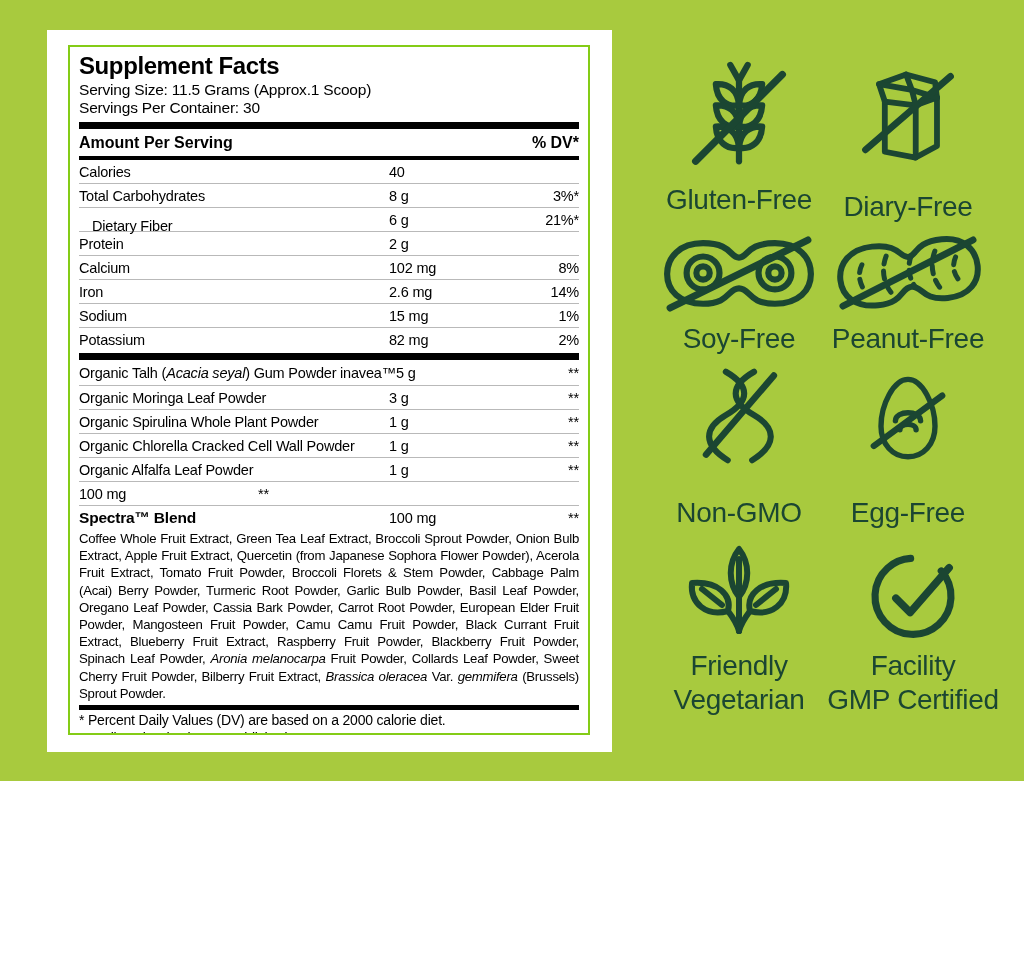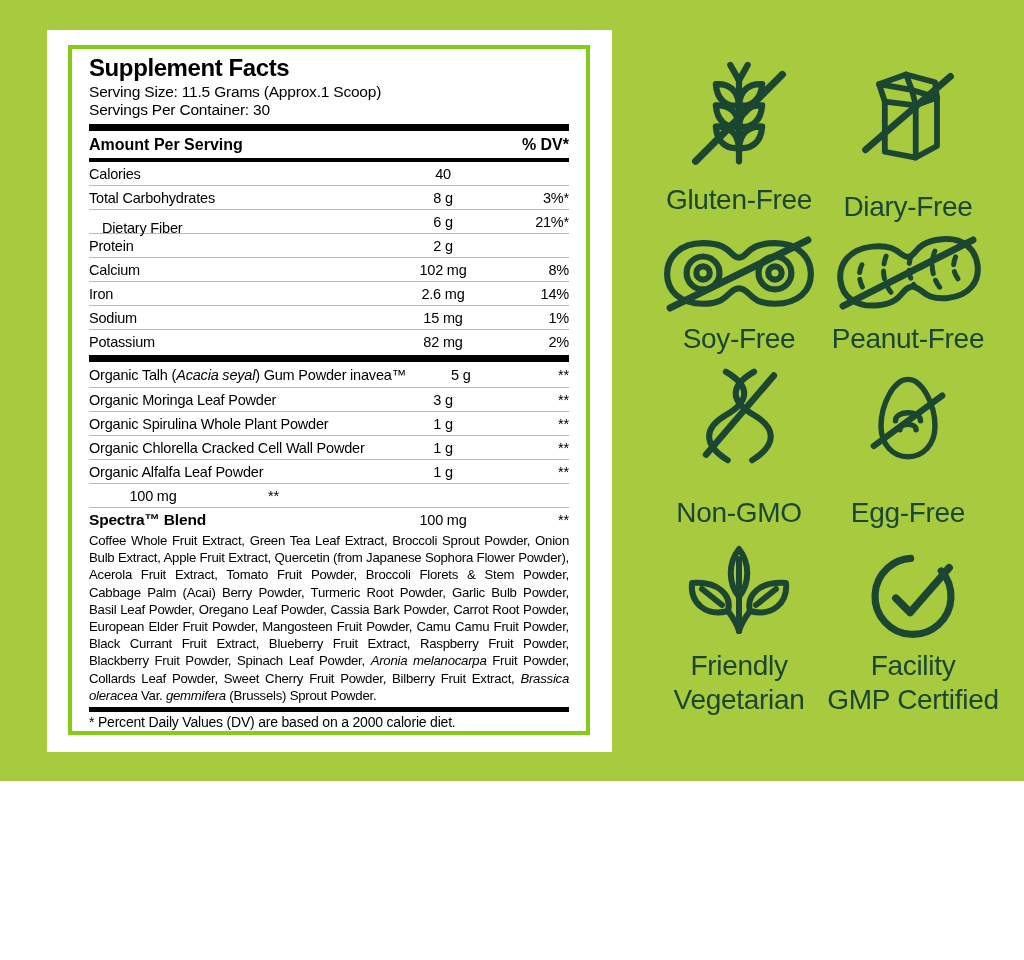--- a/index.html
+++ b/index.html
@@ -3,33 +3,33 @@
 <meta charset="utf-8">
 <style>
   html,body{margin:0;padding:0;}
   body{width:1024px;height:960px;position:relative;background:#ffffff;
        font-family:"Liberation Sans",sans-serif;overflow:hidden;}
   .green-bg{position:absolute;left:0;top:0;width:1024px;height:781px;background:#a8ca3e;}
 
   
   .facts-card{position:absolute;left:47px;top:30px;width:565px;height:722px;background:#ffffff;}
   .facts-box{position:absolute;left:21px;top:15px;width:522px;height:690px;
-             border:4px solid #84cc16;padding:4px 17px;box-sizing:border-box;overflow:hidden;color:#000;}
+             border:2px solid #84cc16;padding:4px 9px;box-sizing:border-box;overflow:hidden;color:#000;}
   .sf-title{font-size:24px;font-weight:bold;letter-spacing:-0.4px;line-height:27px;margin:1px 0 2px;}
   .sf-sub{font-size:15.5px;line-height:18px;letter-spacing:-0.2px;}
   .bar{background:#000;}
   .bar-8{height:7px;margin:5px 0 0;}
   .bar-4{height:4px;margin:0;}
   .bar-5{height:5px;margin:3px 0 2px;}
   .sf-hdr{display:flex;justify-content:space-between;align-items:center;font-weight:bold;
           font-size:16px;padding:5px 0 4px;}
   .row{display:flex;align-items:center;height:23px;font-size:14.5px;letter-spacing:-0.2px;}
   .row + .row{border-top:1px solid #b9b9b9;}
   .row .n{flex:1;white-space:nowrap;}
-  .row .a{width:128px;text-align:center;white-space:nowrap;}
+  .row .a{width:128px;white-space:nowrap;}
   .row .d{width:62px;text-align:right;white-space:nowrap;}
   .indent{padding-left:13px;margin-top:12px;}
   .row-bold{font-weight:bold;font-size:15.5px;}
   .blend{margin:1px 0 3px;text-align:justify;font-size:13.2px;line-height:17.2px;letter-spacing:-0.25px;}
   .blend em{}
   .footnote{font-size:14px;line-height:17.5px;letter-spacing:-0.2px;}
 
   
   .badge{position:absolute;text-align:center;color:#1b4632;}
   .bicon{display:flex;align-items:flex-end;justify-content:center;}

